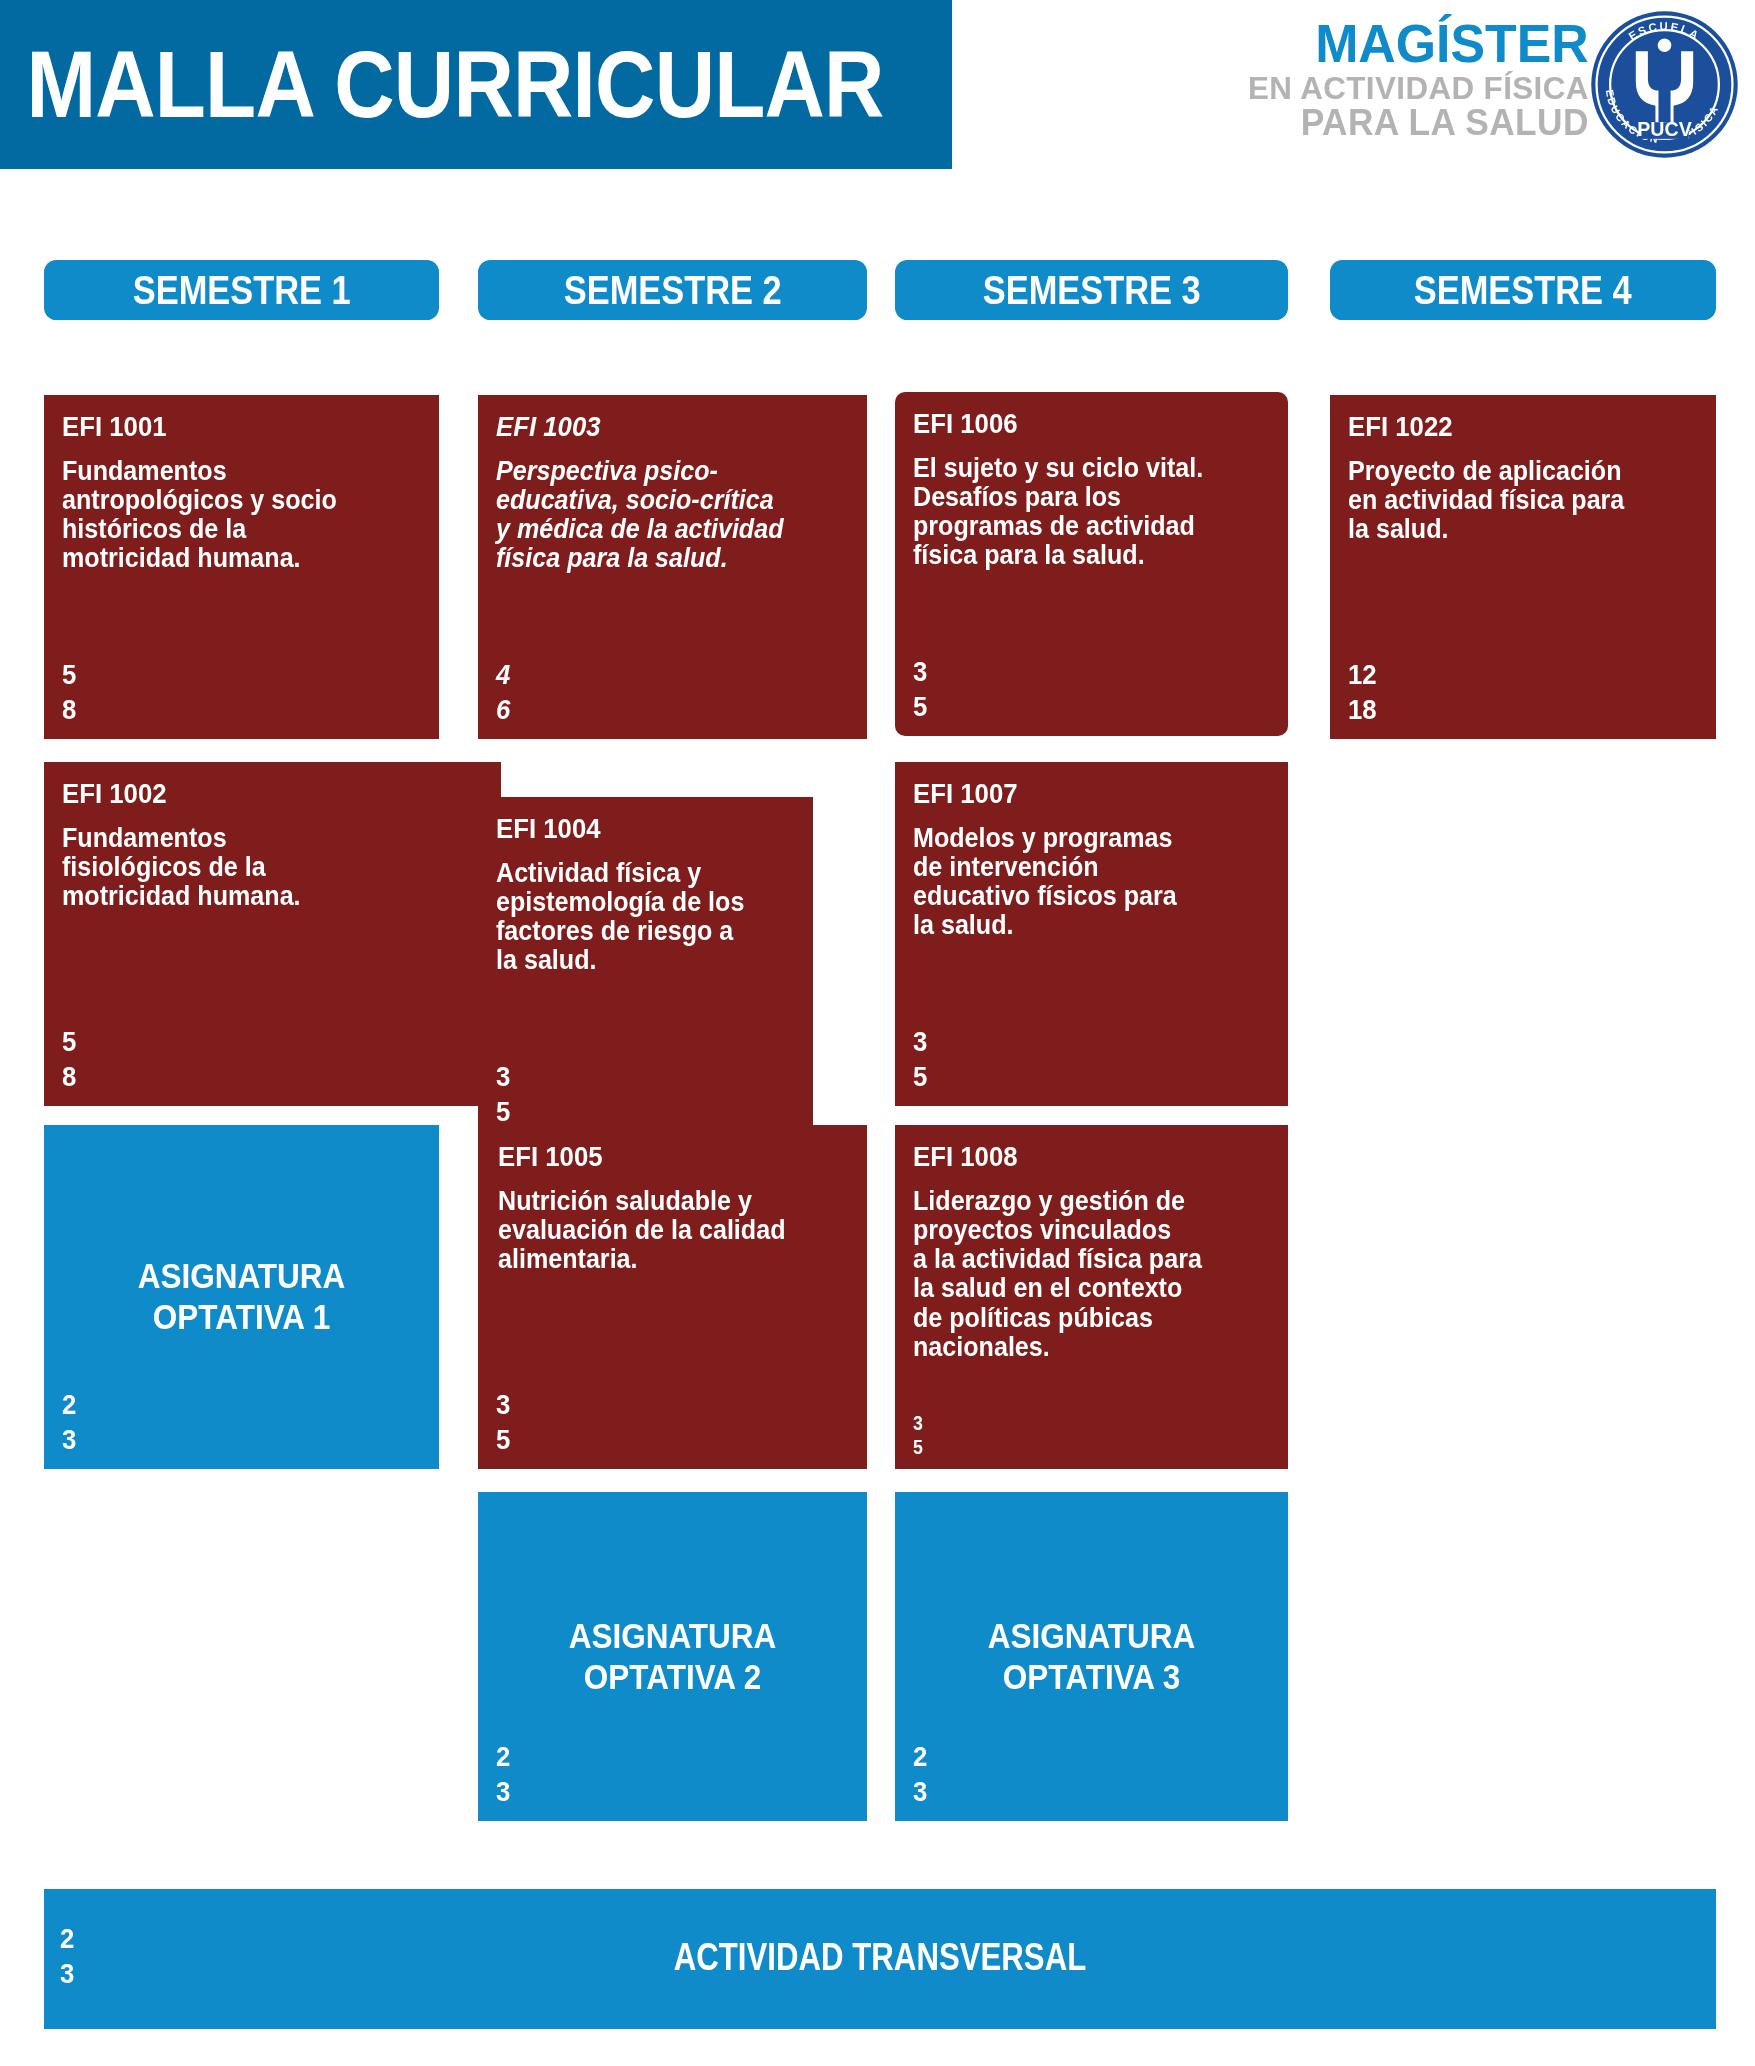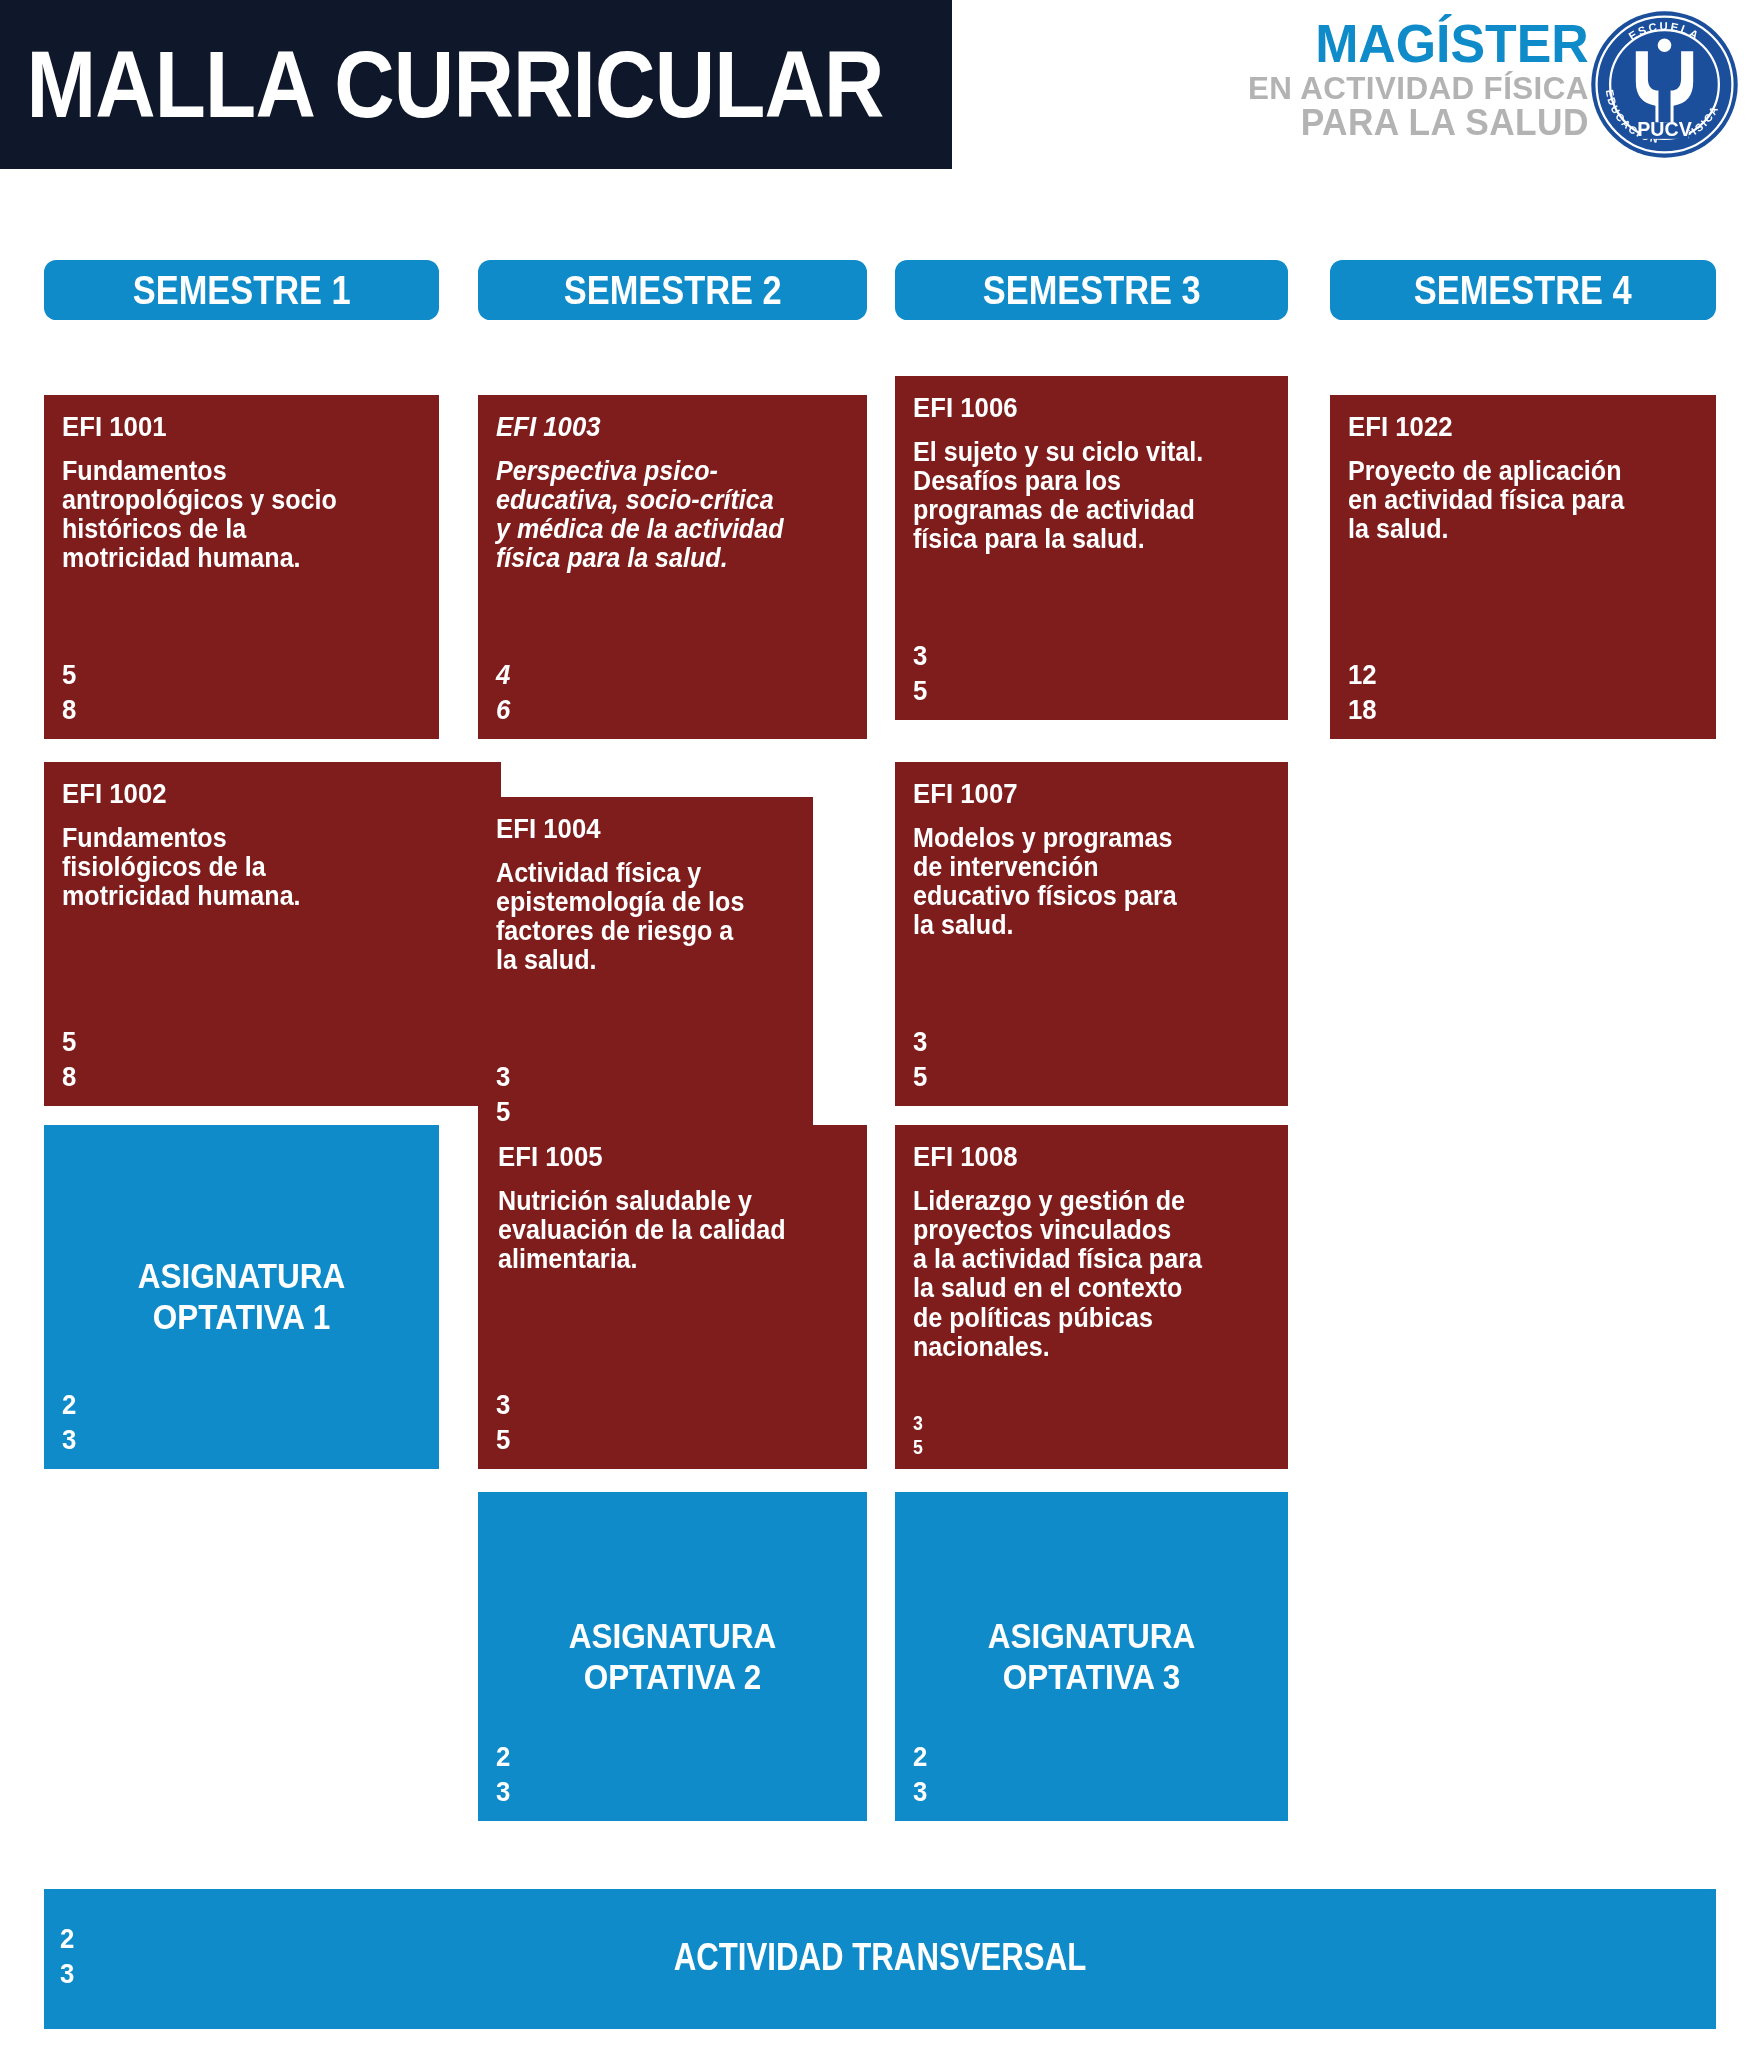--- a/index.html
+++ b/index.html
@@ -8,21 +8,21 @@
     width:1756px; height:2066px;
     font-family:"Liberation Sans", sans-serif;
     position:relative;
     overflow:hidden;
   }
 
   
   .header { position:absolute; left:0; top:0; width:1756px; height:176px; }
   .title-bar {
     position:absolute; left:0; top:0; width:952px; height:169px;
-    background:#0f172a;
+    background:#0369a1;
     display:flex; align-items:center;
   }
   .title-text {
     color:#ffffff;
     font-size:95px;
     font-weight:700;
     letter-spacing:-0.9px;
     padding-left:30px;
     transform:scaleX(0.88);
     transform-origin:left center;
@@ -240,21 +240,21 @@
 
   <div class="card light" style="left:478px; top:1492px; width:389px; height:329px;">
     <div class="opt-title" style="top:123px;">ASIGNATURA
 OPTATIVA 2</div>
     <div class="credits" style="bottom:12.3px;">
       <div>2</div>
       <div>3</div>
     </div>
   </div>
 
-  <div class="card dark" style="left:895px; top:376px; width:393px; height:344px;">
+  <div class="card dark" style="left:895px; top:392px; width:393px; height:344px;border-radius:10px;">
     <div class="code">EFI 1006</div>
     <div class="name">El sujeto y su ciclo vital.
 Desafíos para los
 programas de actividad
 física para la salud.</div>
     <div class="credits" style="bottom:12.3px;">
       <div>3</div>
       <div>5</div>
     </div>
   </div>

